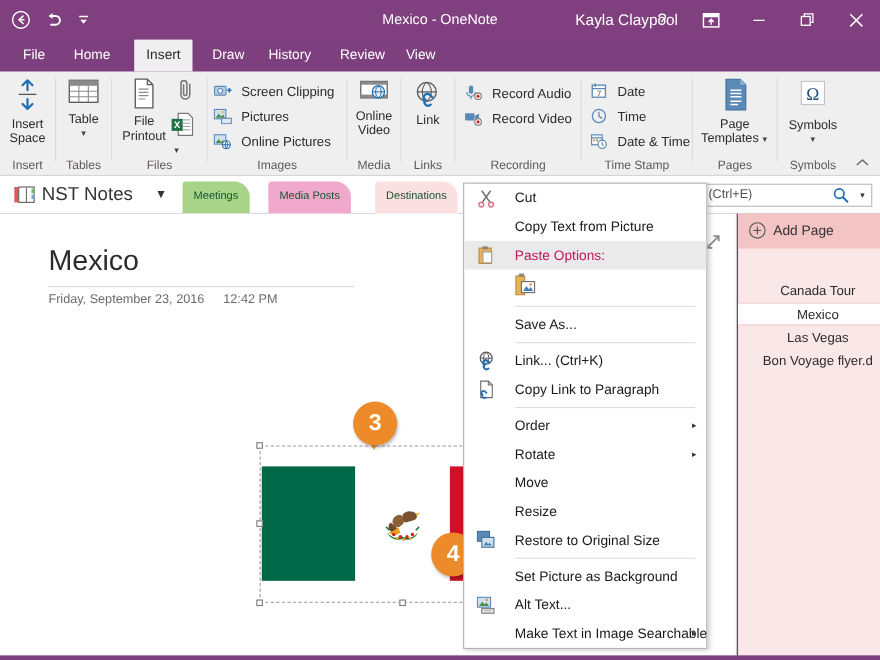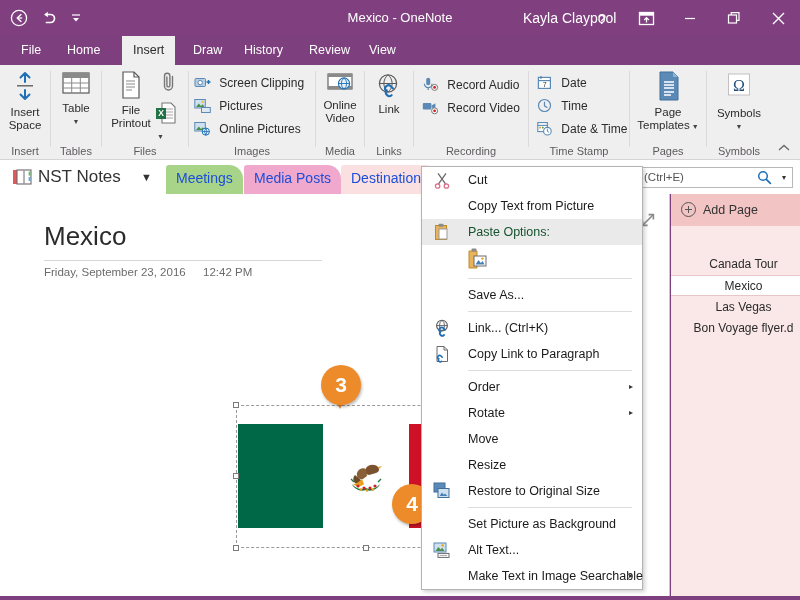--- a/index.html
+++ b/index.html
@@ -41,21 +41,21 @@
   .ico{ display:inline-block; vertical-align:middle; }
   .caret{ font-size:7px; color:#444; }
 
   
   .navbar{ position:absolute; left:0; top:160px; width:800px; height:34px; background:#fff; }
   .nb-name{ position:absolute; left:38px; top:0; height:34px; line-height:34px;
             font-size:17px; color:#333; white-space:nowrap; }
   .nb-icon{ position:absolute; left:12px; top:9px; width:20px; height:16px; }
   .nb-caret{ position:absolute; top:0; height:34px; line-height:34px; font-size:11px; color:#333; }
   .sect{ position:absolute; top:5px; height:29px; line-height:27px; padding:0 10px;
-         font-size:14px; color:#1d4ed8; white-space:nowrap;
+         font-size:10px; color:#14532d; white-space:nowrap;
          border-radius:7px 9px 0 0; transform:skewX(0deg);text-align:right; }
   .sect.tab-shape{ border-radius:3px 14px 0 0; }
   .searchbox{ position:absolute; left:637px; top:167px; width:156px; height:21px;
               background:#fff; border:1px solid #b9b7b9; }
   .search-ph{ position:absolute; left:6px; top:0; height:19px; line-height:19px; font-size:11.5px; color:#555; }
   .search-ico{ position:absolute; right:20px; top:2px; color:#1f6fb5; font-size:13px; }
   .search-caret{ position:absolute; right:6px; top:0; height:19px; line-height:19px; font-size:8px; color:#333; }
 
   
   .canvas{ position:absolute; left:0; top:194px; width:670px; height:402px; background:#fff;
@@ -97,21 +97,21 @@
   .addpage .lbl{ position:absolute; left:32px; top:0; }
   .pgitem{ position:absolute; left:0; width:129px; height:21px; line-height:21px;
            padding-left:16px; font-size:12px; color:#2b2b2b; white-space:nowrap; overflow:hidden;text-align:center; }
   .pgitem.sel{ background:#fff; border-top:1px solid #e9c6c6; border-bottom:1px solid #e9c6c6; }
 
   
   .ctxmenu{ position:absolute; left:421px; top:166px; width:222px; background:#fff;
             border:1px solid #b4b2b4; box-shadow:2px 2px 4px rgba(0,0,0,.18); z-index:60; }
   .mi{ position:relative; height:26px; line-height:26px; font-size:12.5px; color:#1a1a1a;
        padding-left:46px; white-space:nowrap; }
-  .mi.header{ background:#eaeaea; color:#14532d; }
+  .mi.header{ background:#eaeaea; color:#be185d; }
   .mi .sub{ position:absolute; right:9px; top:0; height:26px; line-height:26px; font-size:8px; color:#333; }
   .mi .miico{ position:absolute; left:11px; top:4px; width:18px; height:18px; }
   .msep{ height:1px; background:#dedcde; margin:3px 10px 3px 46px; }
   .pasterow{ height:30px; position:relative; }
 
   .statusstrip{ position:absolute; left:0; top:596px; width:800px; height:4px; background:#7d3f7d; }
 </style>
 </head>
 <body>
 

